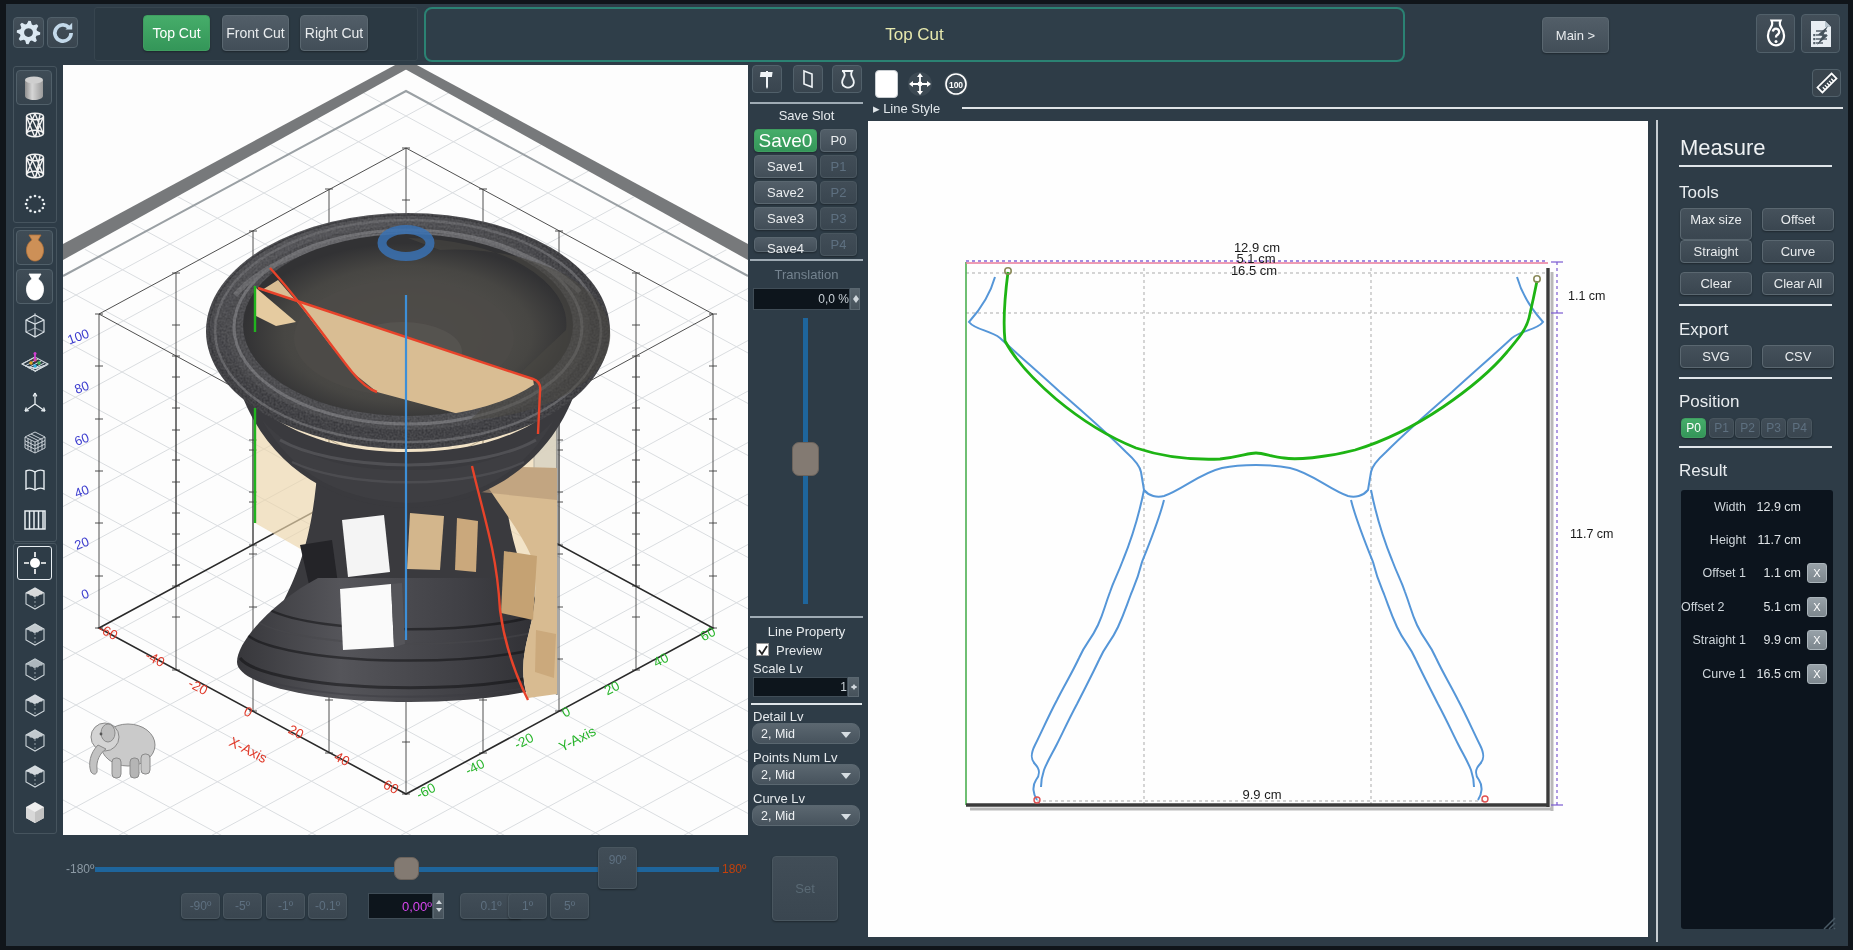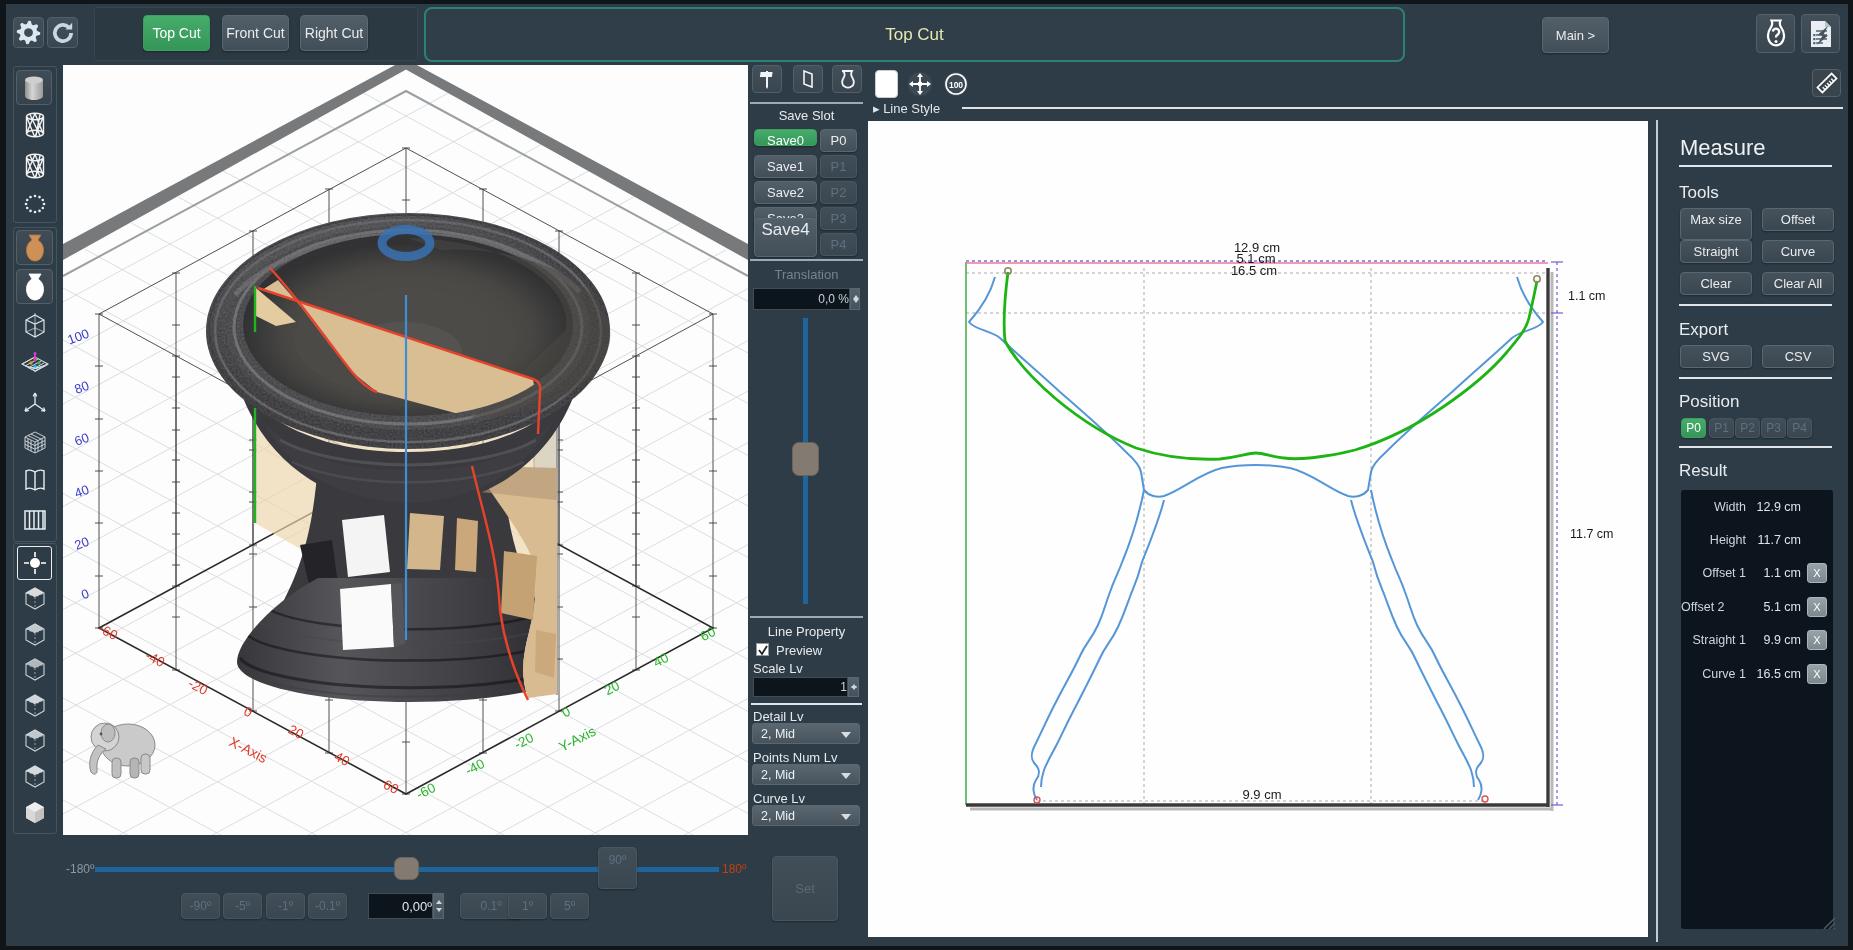--- a/index.html
+++ b/index.html
@@ -4,21 +4,21 @@
 html,body{width:1853px;height:950px;overflow:hidden;background:#10151a;font-family:"Liberation Sans",sans-serif}
 .abs{position:absolute}
 #app{position:absolute;left:6px;top:4px;width:1842px;height:942px;background:#2e3c47}
 .btn{position:absolute;background:linear-gradient(#525e68,#424e58);border:1px solid #5a6770;border-radius:4px;color:#e9ecee;text-align:center;box-shadow:0 1px 2px rgba(0,0,0,.35)}
 .btn.green{background:linear-gradient(#46ad6a,#349659);border-color:#3f9e60;color:#fff}
 .btn.dim{background:linear-gradient(#414d57,#3a4650);border-color:#49565f;color:#5e7080}
 .icobtn{position:absolute;background:linear-gradient(#434f59,#39454f);border:1px solid #51606a;border-radius:4px;display:flex;align-items:center;justify-content:center}
 .lbl{position:absolute;color:#e6eaed}
 .dimlbl{position:absolute;color:#74838f}
 .darkin{position:absolute;background:#0d151c;border:1px solid #404d57;color:#c9d1d7;text-align:right}
-.dd{position:absolute;background:linear-gradient(#5b6770,#47535d);border:1px solid #5a6770;border-radius:3px;color:#eef1f3}
+.dd{position:absolute;background:linear-gradient(#5b6770,#47535d);border:1px solid #5a6770;border-radius:8px;color:#eef1f3}
 .dd:after{content:"";position:absolute;right:8px;top:8px;border:5px solid transparent;border-top:6px solid #d6dde2}
 .spin:before{content:"";position:absolute;left:2px;top:3px;border:3px solid transparent;border-bottom:4px solid #cfd6db}
 .spin:after{content:"";position:absolute;left:2px;bottom:3px;border:3px solid transparent;border-top:4px solid #cfd6db}
 </style></head><body>
 <div id="app"></div>
 <div class="icobtn" style="left:13px;top:17px;width:31px;height:31px">
 <svg width="25" height="25" viewBox="0 0 24 24">
       <path fill="#dbe8f2" fill-rule="evenodd" d="M12.0 0.7 L14.2 0.9 L15.2 4.3 L16.6 5.1 L20.0 4.0 L21.4 5.7 L19.7 8.8 L20.1 10.4 L23.3 12.0 L23.1 14.2 L19.7 15.2 L18.9 16.6 L20.0 20.0 L18.3 21.4 L15.2 19.7 L13.6 20.1 L12.0 23.3 L9.8 23.1 L8.8 19.7 L7.4 18.9 L4.0 20.0 L2.6 18.3 L4.3 15.2 L3.9 13.6 L0.7 12.0 L0.9 9.8 L4.3 8.8 L5.1 7.4 L4.0 4.0 L5.7 2.6 L8.8 4.3 L10.4 3.9 Z M12 7.8 a4.2 4.2 0 1 0 0.01 0z"></path>
     </svg>
   </div>
@@ -599,29 +599,29 @@
       <path fill="none" stroke="#f0f4f7" stroke-width="1.6" d="M5 2l8 3v13l-8-3z"></path>
     </svg>
   </div>
 <div class="icobtn" style="left:832px;top:65px;width:30px;height:28px">
     <svg width="18" height="20" viewBox="0 0 18 20">
       <path fill="none" stroke="#f0f4f7" stroke-width="1.8" d="M4 2h10c-1.2 2.2-1.2 3.8 0 6 2.8 4.5 2.2 8-0.5 9.5-2 1.2-5 1.2-7 0C3.8 16 3.2 12.5 6 8c1.2-2.2 1.2-3.8-1-6z"></path>
     </svg>
   </div>
 <div class="abs" style="left:750px;top:102px;width:113px;height:2px;background:#9fabb4"></div>
 <div class="lbl" style="left:750px;top:108px;width:113px;text-align:center;font-size:13px">Save Slot</div>
-<div class="btn green" style="left:754px;top:129px;width:63px;height:17px;font-size:13px;line-height:22px">Save0</div>
+<div class="btn green" style="left:754px;top:129px;width:63px;height:23px;font-size:19px;line-height:22px">Save0</div>
 <div class="btn" style="left:820px;top:129px;width:37px;height:23px;font-size:13px;line-height:22px">P0</div>
 <div class="btn" style="left:754px;top:155px;width:63px;height:23px;font-size:13px;line-height:22px">Save1</div>
 <div class="btn dim" style="left:820px;top:155px;width:37px;height:23px;font-size:13px;line-height:22px">P1</div>
 <div class="btn" style="left:754px;top:181px;width:63px;height:23px;font-size:13px;line-height:22px">Save2</div>
 <div class="btn dim" style="left:820px;top:181px;width:37px;height:23px;font-size:13px;line-height:22px">P2</div>
 <div class="btn" style="left:754px;top:207px;width:63px;height:23px;font-size:13px;line-height:22px">Save3</div>
 <div class="btn dim" style="left:820px;top:207px;width:37px;height:23px;font-size:13px;line-height:22px">P3</div>
-<div class="btn" style="left:754px;top:218px;width:63px;height:39px;font-size:17px;line-height:22px">Save4</div>
+<div class="btn" style="left:754px;top:237px;width:63px;height:15px;font-size:13px;line-height:22px">Save4</div>
 <div class="btn dim" style="left:820px;top:233px;width:37px;height:23px;font-size:13px;line-height:22px">P4</div>
 <div class="abs" style="left:750px;top:259px;width:113px;height:2px;background:#9fabb4"></div>
 <div class="dimlbl" style="left:750px;top:267px;width:113px;text-align:center;font-size:13px">Translation</div>
 <div class="darkin" style="left:753px;top:288px;width:97px;height:22px;font-size:12px;line-height:21px">0,0 %</div>
 <div class="abs spin" style="left:850px;top:288px;width:10px;height:22px;background:linear-gradient(#57636c,#46525b);border:1px solid #5a6770"></div>
 <div class="abs" style="left:803px;top:318px;width:5px;height:286px;background:#1e659c"></div>
 <div class="abs" style="left:792px;top:442px;width:27px;height:34px;background:#837a72;border-radius:7px;border:1px solid #6b635c"></div>
 <div class="abs" style="left:750px;top:616px;width:113px;height:2px;background:#9fabb4"></div>
 <div class="lbl" style="left:750px;top:624px;width:113px;text-align:center;font-size:13px">Line Property</div>
 <div class="abs" style="left:756px;top:643px;width:13px;height:13px;background:#fff;border:1px solid #999"></div>
@@ -760,17 +760,17 @@
     </g>
   </svg>
 <div class="dimlbl" style="left:66px;top:862px;font-size:12px;color:#8c9aa5">-180º</div>
 <div class="abs" style="left:95px;top:867px;width:624px;height:5px;background:#1e659c"></div>
 <div class="dimlbl" style="left:722px;top:862px;font-size:12px;color:#c2410c">180º</div>
 <div class="abs" style="left:394px;top:857px;width:25px;height:23px;background:#837a72;border-radius:7px;border:1px solid #6b635c"></div>
 <div class="btn dim" style="left:181px;top:893px;width:39px;height:26px;font-size:12px;line-height:25px">-90º</div>
 <div class="btn dim" style="left:223px;top:893px;width:39px;height:26px;font-size:12px;line-height:25px">-5º</div>
 <div class="btn dim" style="left:266px;top:893px;width:39px;height:26px;font-size:12px;line-height:25px">-1º</div>
 <div class="btn dim" style="left:308px;top:893px;width:39px;height:26px;font-size:12px;line-height:25px">-0.1º</div>
-<div class="darkin" style="left:368px;top:893px;width:65px;height:26px;font-size:13px;line-height:25px;color:#e5e5e5">0,00º</div>
+<div class="darkin" style="left:368px;top:893px;width:65px;height:26px;font-size:13px;line-height:25px;color:#d946ef">0,00º</div>
 <div class="abs spin" style="left:433px;top:893px;width:11px;height:26px;background:linear-gradient(#57636c,#46525b);border:1px solid #5a6770"></div>
 <div class="btn dim" style="left:460px;top:893px;width:62px;height:26px;font-size:12px;line-height:25px">0.1º</div>
 <div class="btn dim" style="left:508px;top:893px;width:39px;height:26px;font-size:12px;line-height:25px">1º</div>
 <div class="btn dim" style="left:550px;top:893px;width:39px;height:26px;font-size:12px;line-height:25px">5º</div>
 <div class="btn dim" style="left:598px;top:847px;width:39px;height:42px;font-size:12px;line-height:25px">90º</div>
 </body></html>

